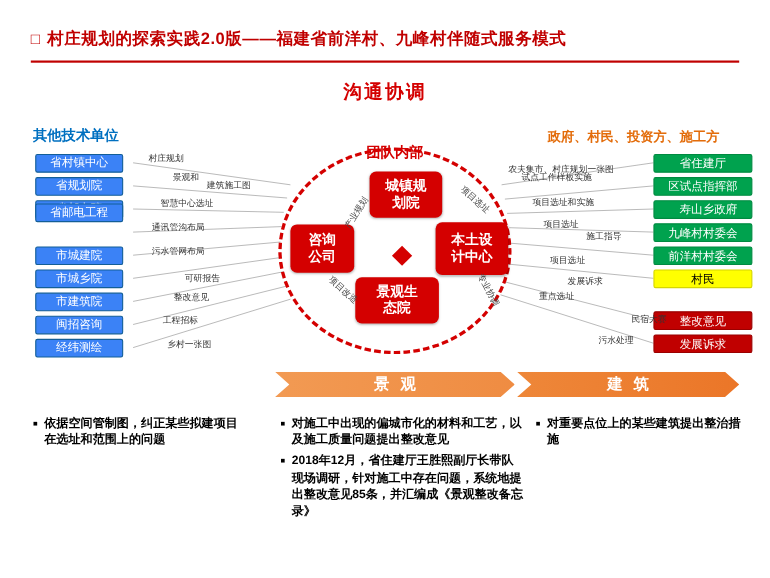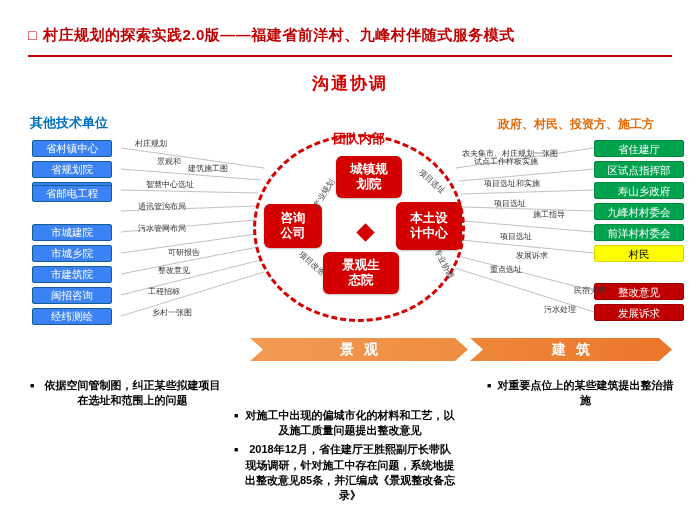--- a/index.html
+++ b/index.html
@@ -54,25 +54,25 @@
         display:flex;align-items:center;justify-content:center;letter-spacing:10px;text-indent:10px;}
   .ps-1{left:30px;width:218px;background:linear-gradient(90deg,#F6B173,#F2A05A);
         clip-path:polygon(0 0,calc(100% - 13px) 0,100% 50%,calc(100% - 13px) 100%,0 100%);}
   .ps-2{left:250px;width:218px;background:linear-gradient(90deg,#F29A53,#EF8C42);
         clip-path:polygon(0 0,calc(100% - 13px) 0,100% 50%,calc(100% - 13px) 100%,0 100%,13px 50%);}
   .ps-3{left:470px;width:202px;background:linear-gradient(90deg,#EE8739,#EB7628);
         clip-path:polygon(0 0,calc(100% - 13px) 0,100% 50%,calc(100% - 13px) 100%,0 100%,13px 50%);}
 
   .note-col{position:absolute;top:378px;}
   .nc-1{left:30px;width:195px;}
-  .nc-2{left:234px;width:222px;margin-top:30px;}
+  .nc-2{left:255px;width:222px;}
   .nc-3{left:487px;width:187px;}
   .note-row{display:flex;margin-bottom:4px;}
   .bullet{font-size:7px;line-height:15px;margin-right:6px;color:#000;}
-  .note-text{font-size:11px;line-height:1.38;color:#000;font-weight:600;text-align:center;}
+  .note-text{font-size:11px;line-height:1.38;color:#000;font-weight:600;}
 </style>
 </head>
 <body>
 
 <div class="page">
 
   <div class="title">
     <span class="title-bullet">□</span><span>村庄规划的探索实践2.0版——福建省前洋村、九峰村伴随式服务模式</span>
   </div>
   <div class="title-rule"></div>

